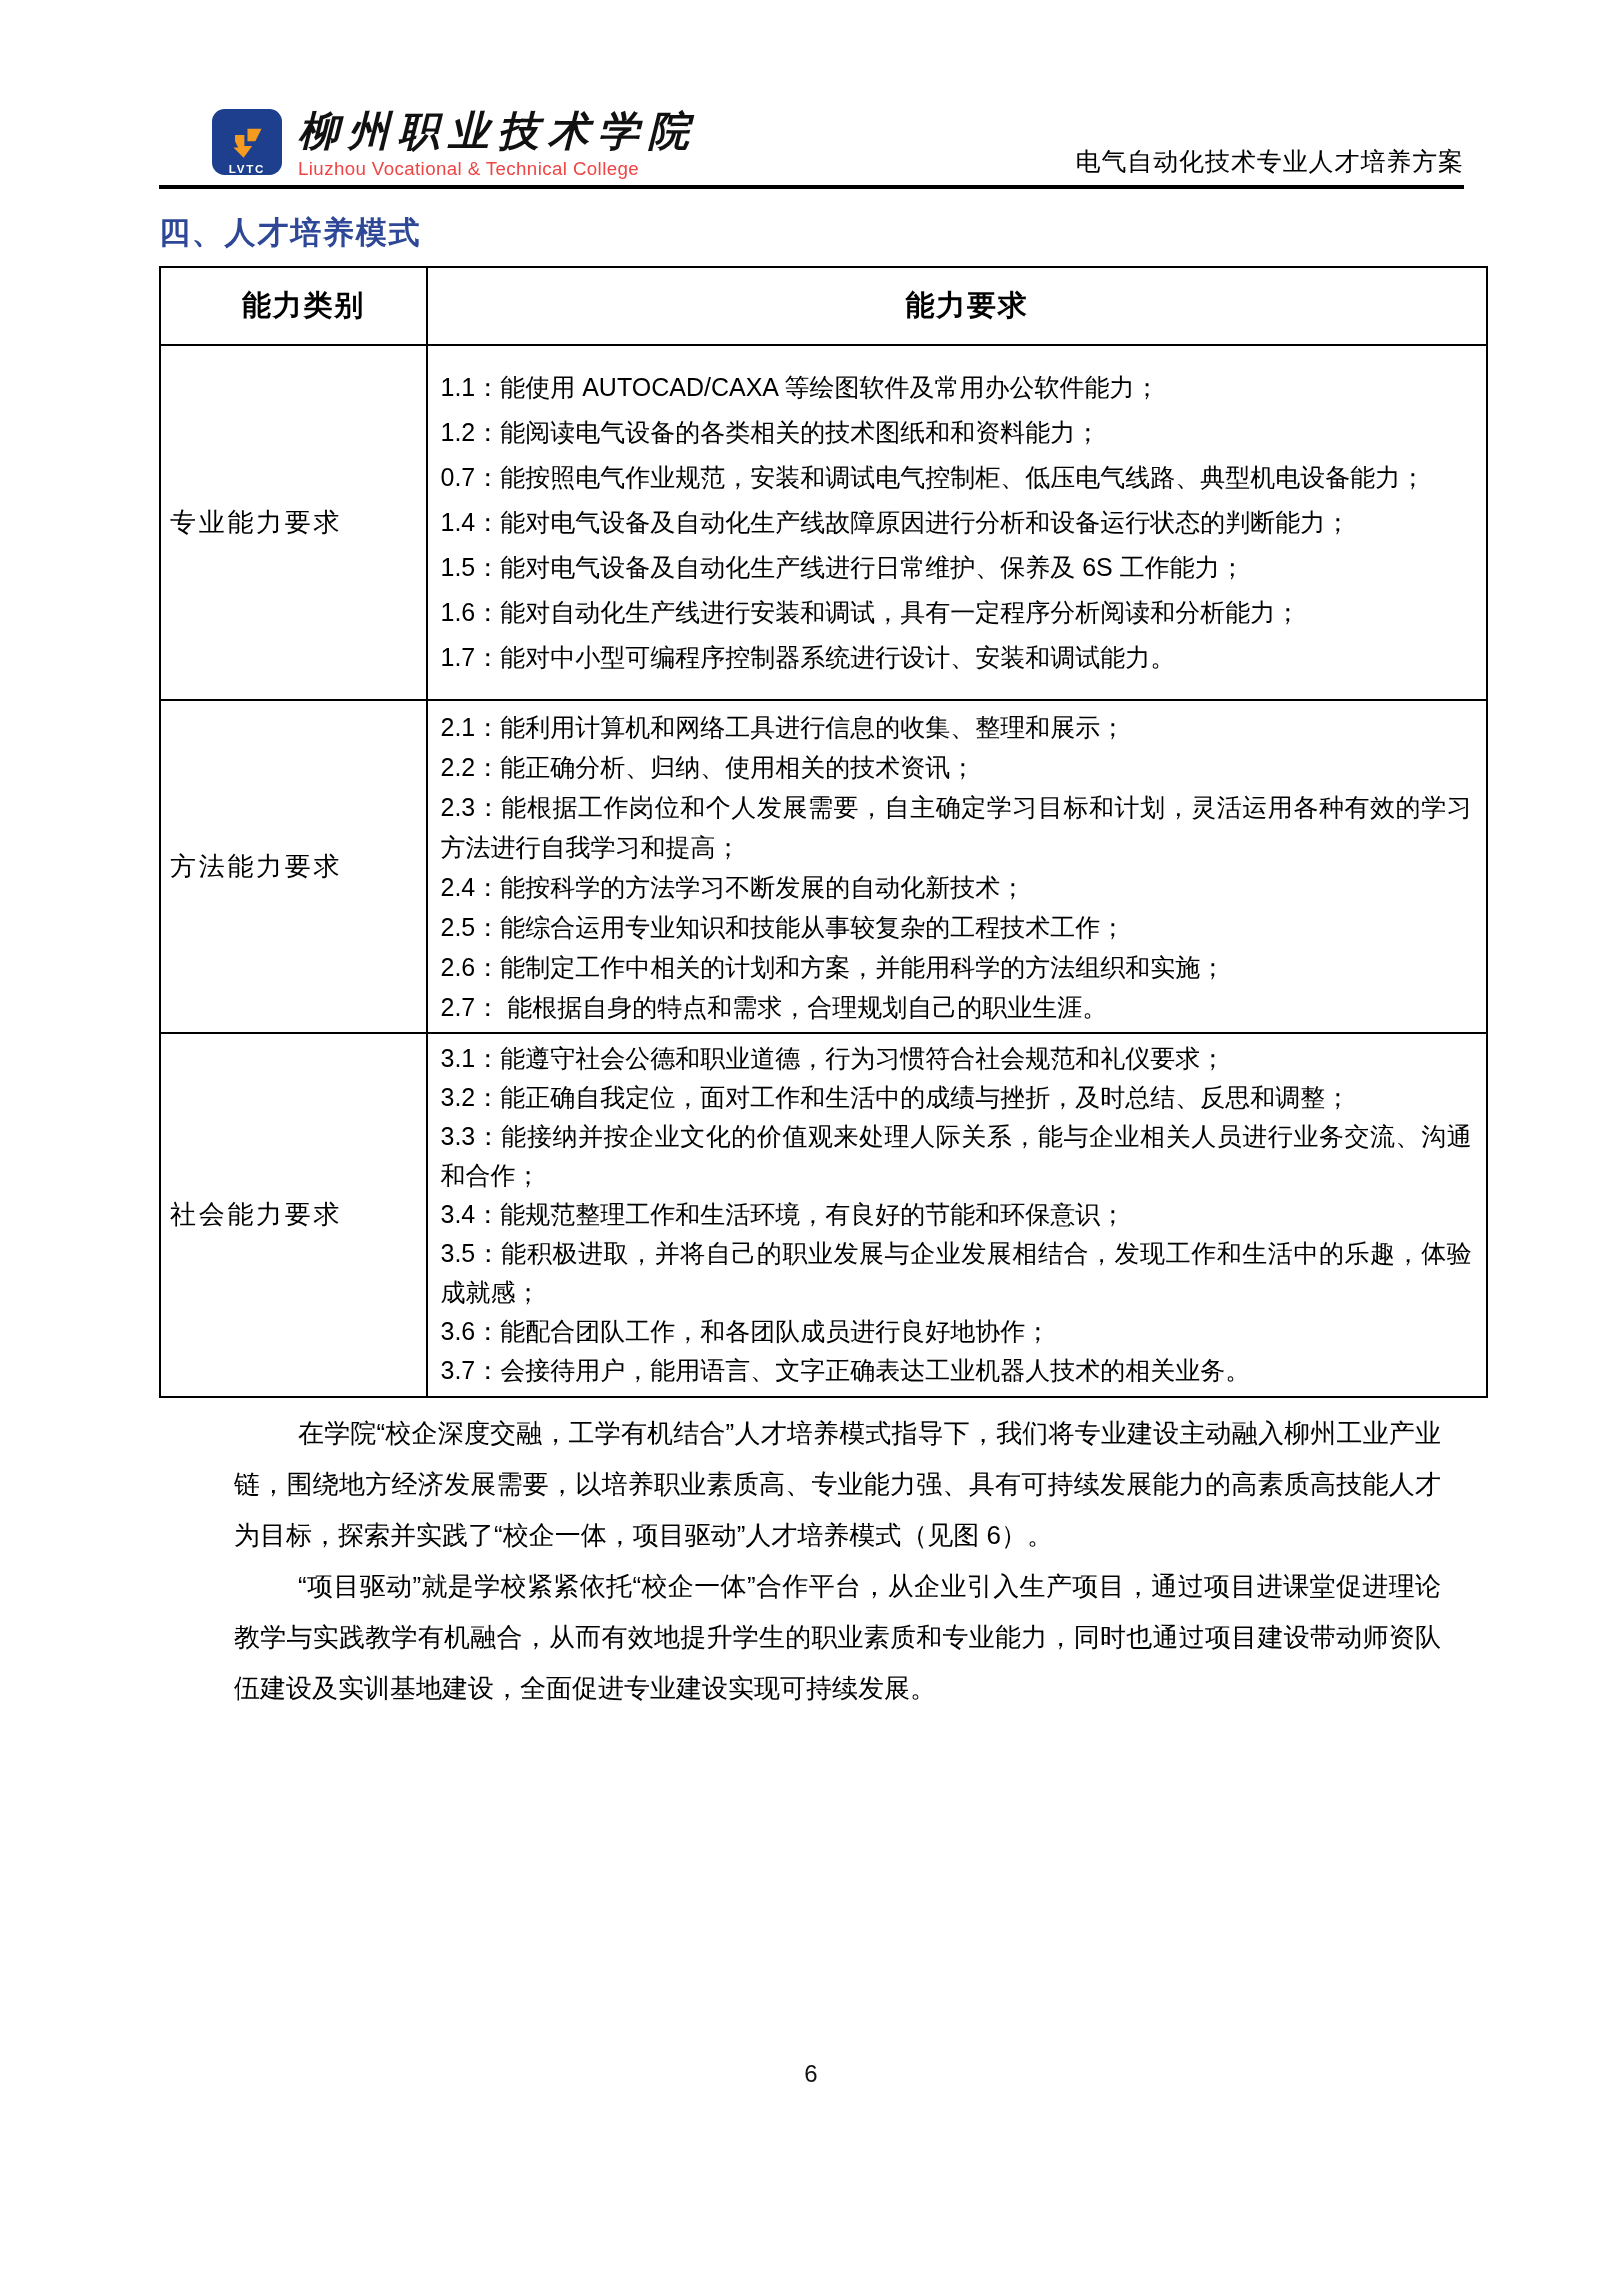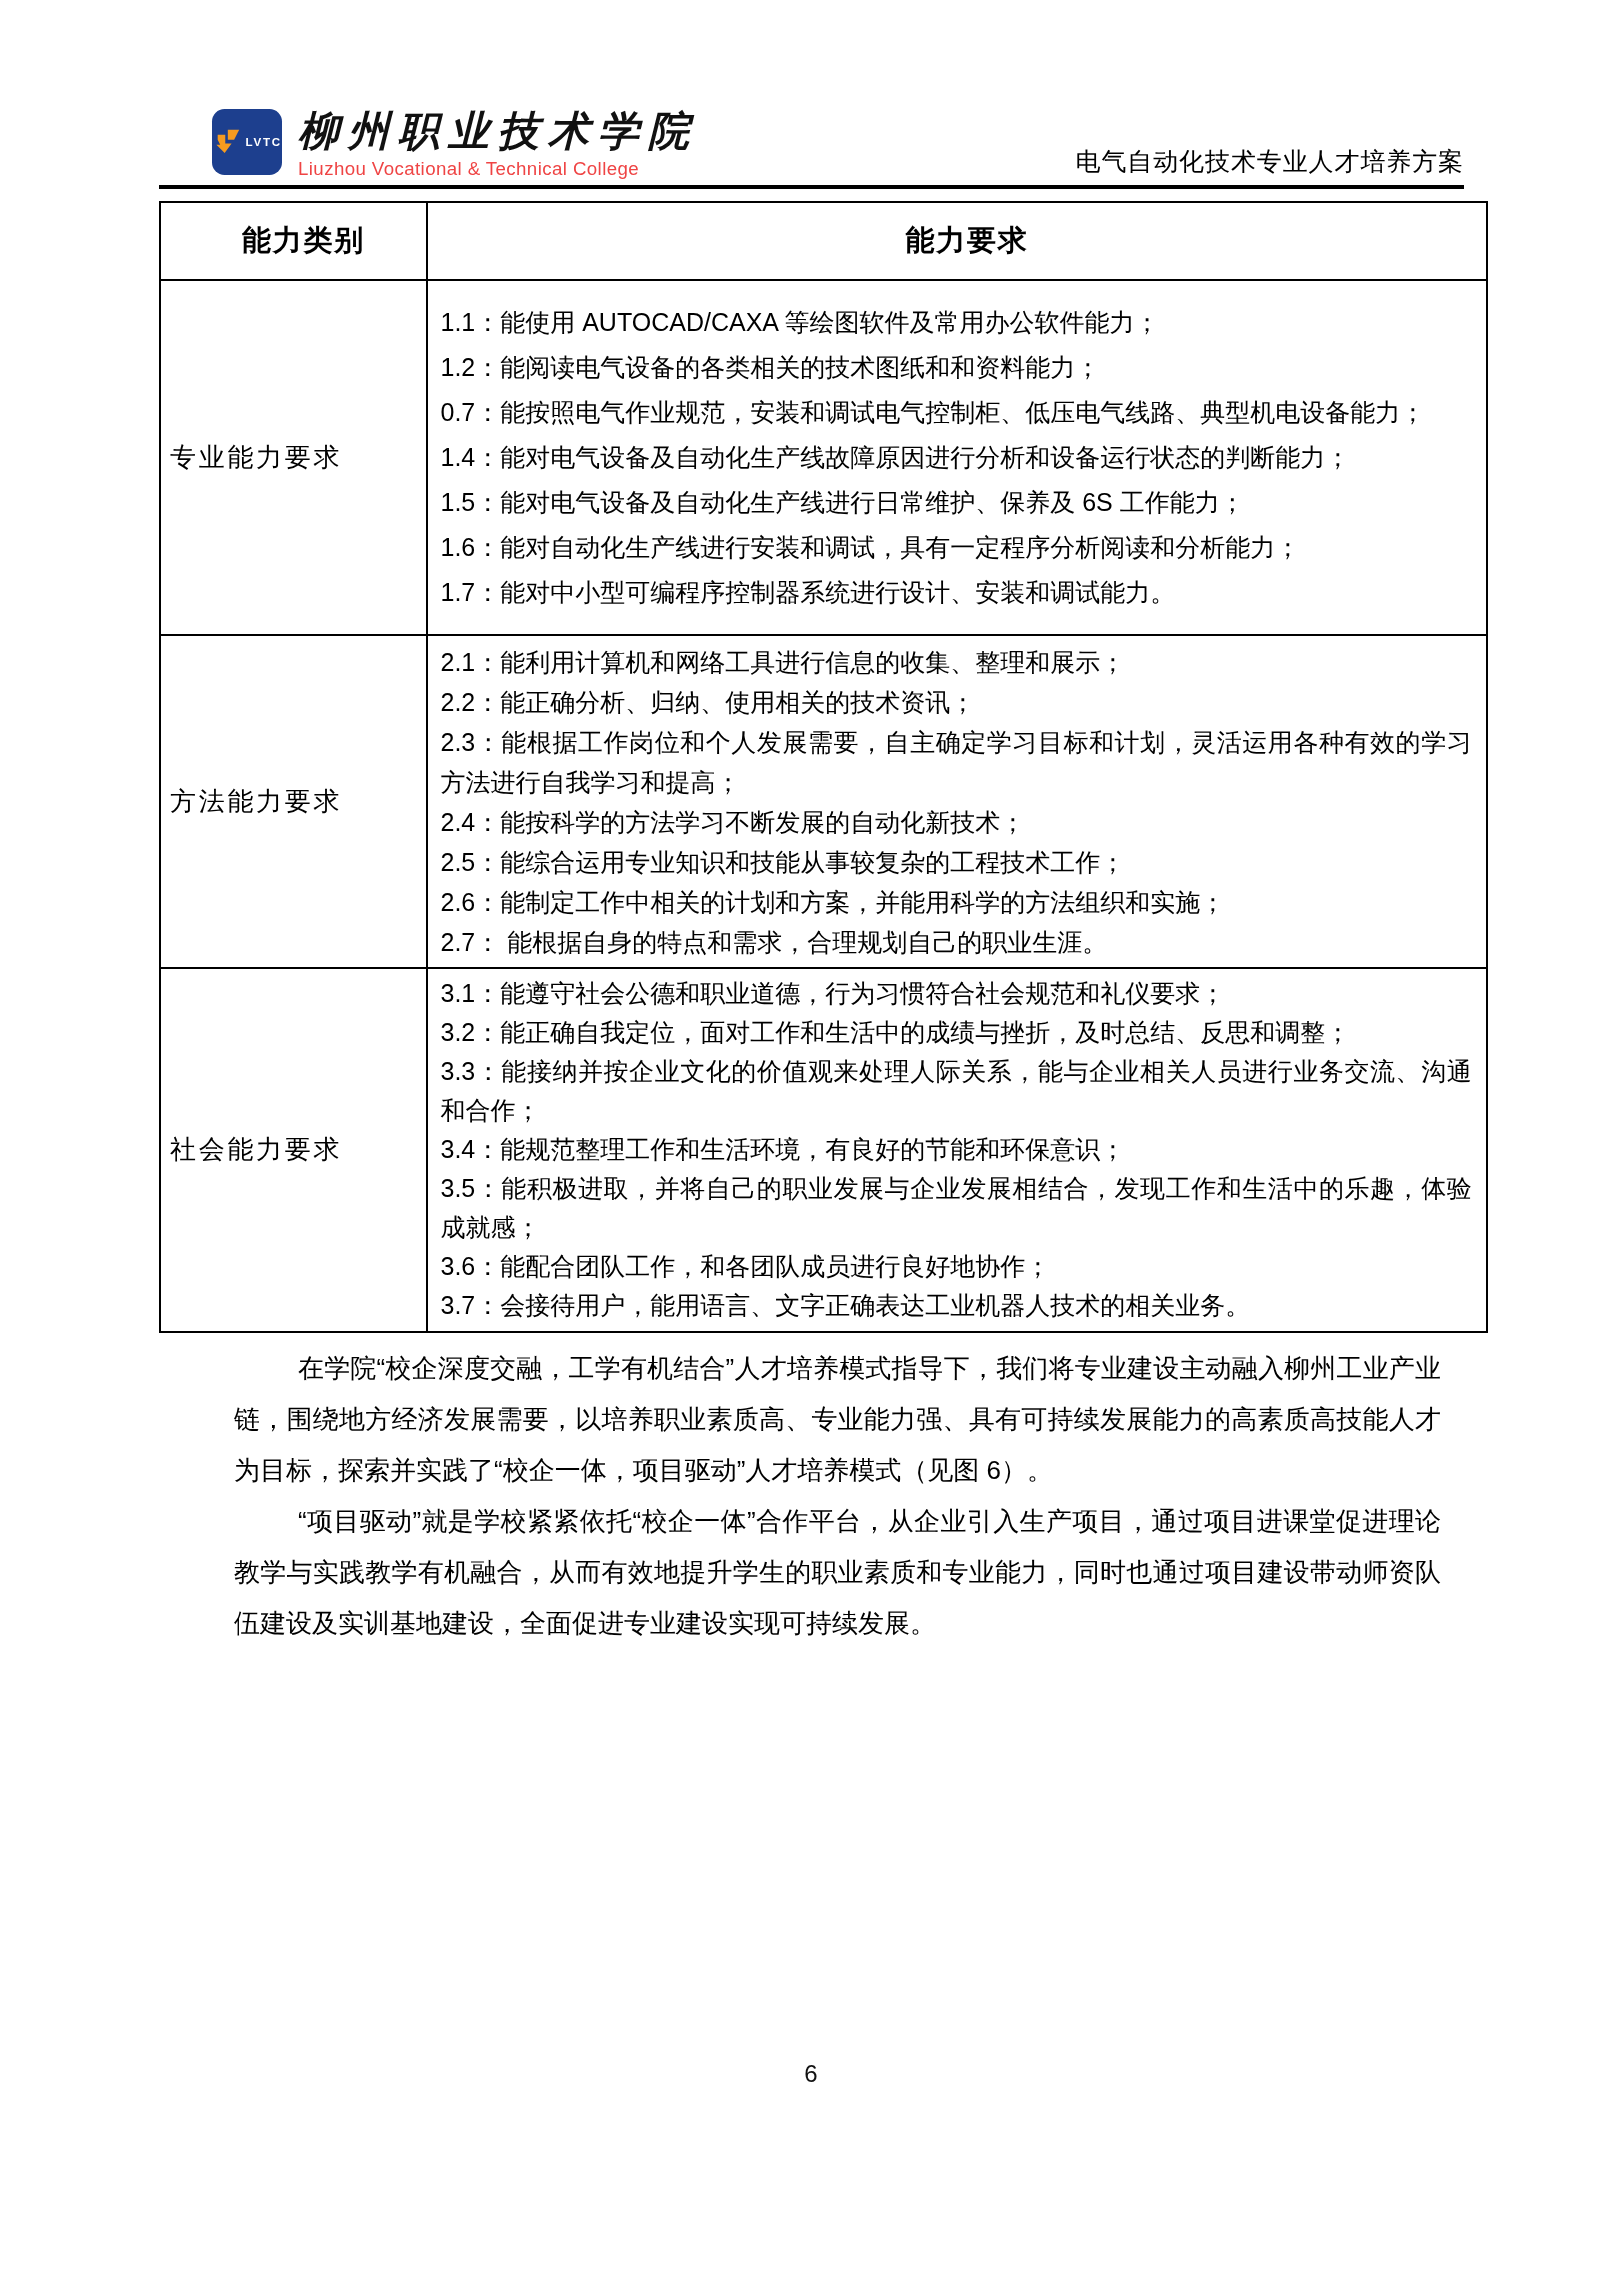--- a/index.html
+++ b/index.html
@@ -28,21 +28,21 @@
     align-items: flex-end;
     border-bottom: 4.5px solid #000;
     padding-bottom: 5.3px;
     width: 1305px;
   }
   .header-left { display: flex; align-items: flex-start; gap: 16px; margin-left: 53px; }
   .logo {
     width: 70px; height: 66px;
     background: #1d3f8e;
     border-radius: 12.5px;
-    display: flex; flex-direction: row;
+    display: flex; flex-direction: column;
     align-items: center; justify-content: flex-end;
     gap: 1.8px;
     flex: 0 0 auto;
   }
   .logo svg { display: block; }
   .logo-abbr {
     color: #fff; font-size: 11.6px; font-weight: bold;
     letter-spacing: 1.8px; line-height: 1;
     font-family: "Liberation Sans", sans-serif;
   }
@@ -158,20 +158,21 @@
           <span class="logo-abbr">LVTC</span>
         </div>
         <div class="college-names">
           <div class="college-cn">柳州职业技术学院</div>
           <div class="college-en">Liuzhou Vocational &amp; Technical College</div>
         </div>
       </div>
       <div class="doc-title">电气自动化技术专业人才培养方案</div>
     </div>
 
+    <h2 class="section-title">四、人才培养模式</h2>
 
     <table class="ability-table">
       <colgroup>
           <col class="col-cat">
           <col class="col-req">
         </colgroup>
       <thead>
         <tr>
           <th>能力类别</th>
           <th>能力要求</th>

